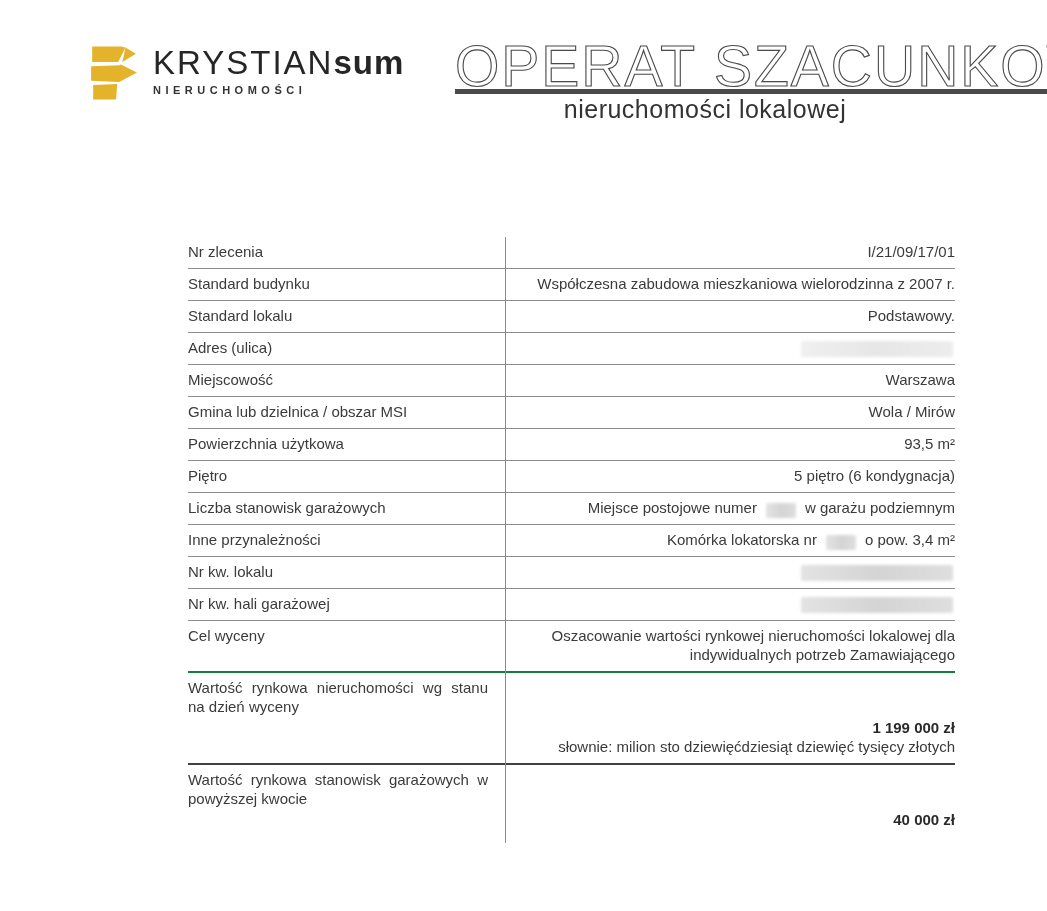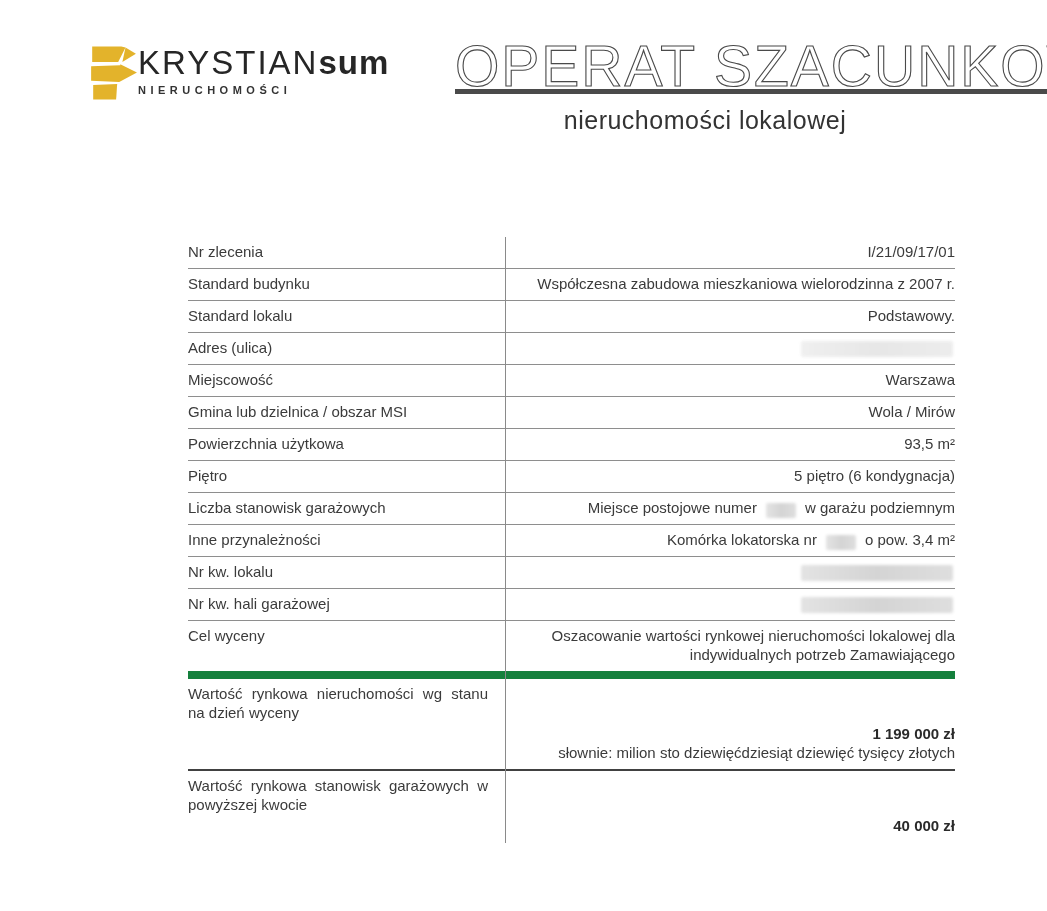--- a/index.html
+++ b/index.html
@@ -6,41 +6,41 @@
   html,body { background:#ffffff; }
   body { font-family:"Liberation Sans", sans-serif; color:#3b3b3b; }
   .page {
     position:relative; width:1047px; height:911px; background:#ffffff;
     overflow:hidden;
   }
 
   
   .brand { position:absolute; left:88px; top:44px; display:flex; align-items:flex-start; }
   .brand .mark { width:50px; height:57px; flex:0 0 auto; }
-  .brand .text { padding-top:2px; }
+  .brand .text { margin-left:15px; padding-top:2px; }
   .brand-line { font-size:33px; line-height:34px; letter-spacing:2px; color:#262626; white-space:nowrap; }
   .brand-line .bold { font-weight:800; letter-spacing:1px; }
   .brand-tag { font-size:11px; font-weight:700; letter-spacing:4.5px; color:#333; margin-top:4px; }
 
   
   .titleblock { position:absolute; left:455px; top:42px; width:500px; text-align:center; }
   .doc-title {
     font-size:57px; line-height:48px; letter-spacing:2px; font-weight:300;
     color:#4f4f4f; white-space:nowrap;text-decoration:underline;
   }
   @supports (-webkit-text-stroke: 1px #000) {
     .doc-title { color:#ffffff; -webkit-text-stroke:1.1px #4a4a4a; font-weight:400; }
   }
-  .doc-subtitle { font-size:25px; line-height:28px; color:#333; letter-spacing:0.5px; margin-top:16px; }
+  .doc-subtitle { font-size:25px; line-height:28px; color:#333; letter-spacing:0.5px; margin-top:5px; }
 
   
   .dtable { position:absolute; left:188px; top:237px; width:767px; }
   .vdivider { position:absolute; left:317px; top:0; height:606px; width:1px; background:#8a8a8a; }
   .row { display:grid; grid-template-columns:318px 1fr; border-bottom:1px solid #8e8e8e; }
-  .row.thick { border-bottom:8px solid #15803d; }
+  .row.thick { border-bottom:2px solid #15803d; }
   .row.thicker { border-bottom:2px solid #414141; }
   .row.last { border-bottom:none; }
   .cell { padding:5px 0 7px; font-size:15px; line-height:19px; }
   .lbl { padding-right:18px; text-align:left; }
   .lbl.justify { text-align:justify; }
   .val { text-align:right; padding-left:12px; }
   .amount { font-weight:700; color:#2a2a2a;margin-top:40px; }
   .words { font-weight:400; }
 
   

